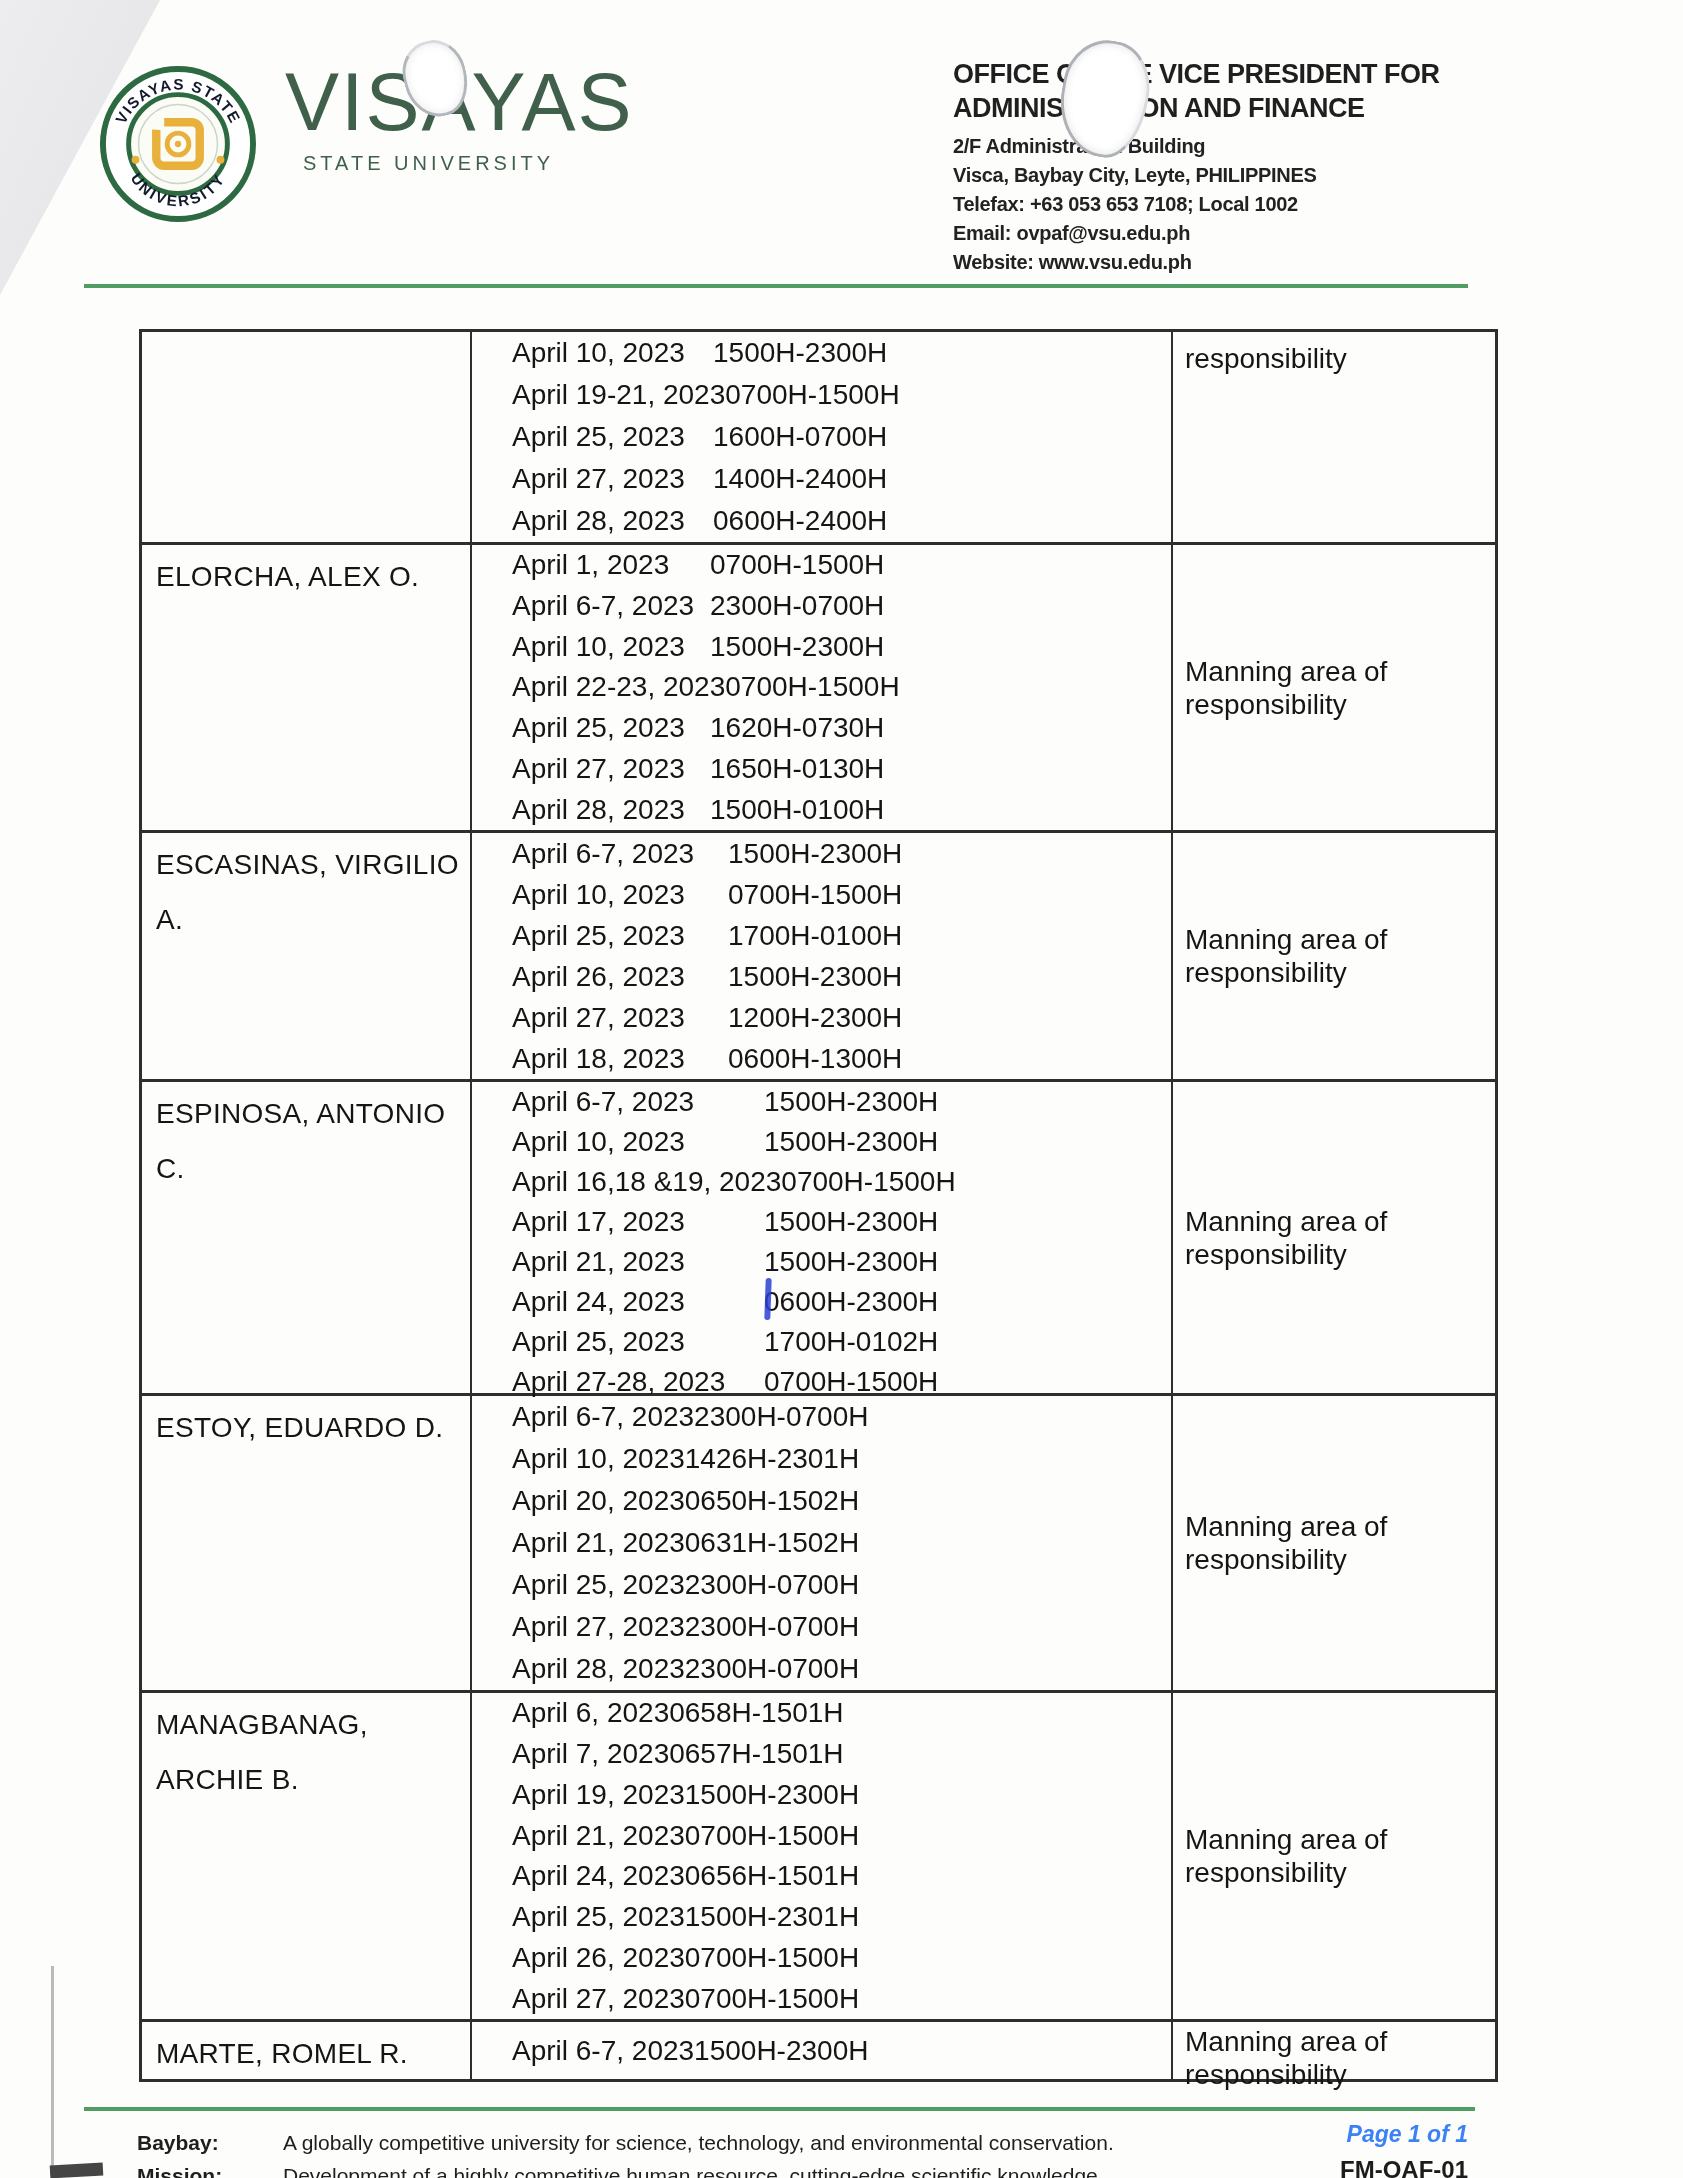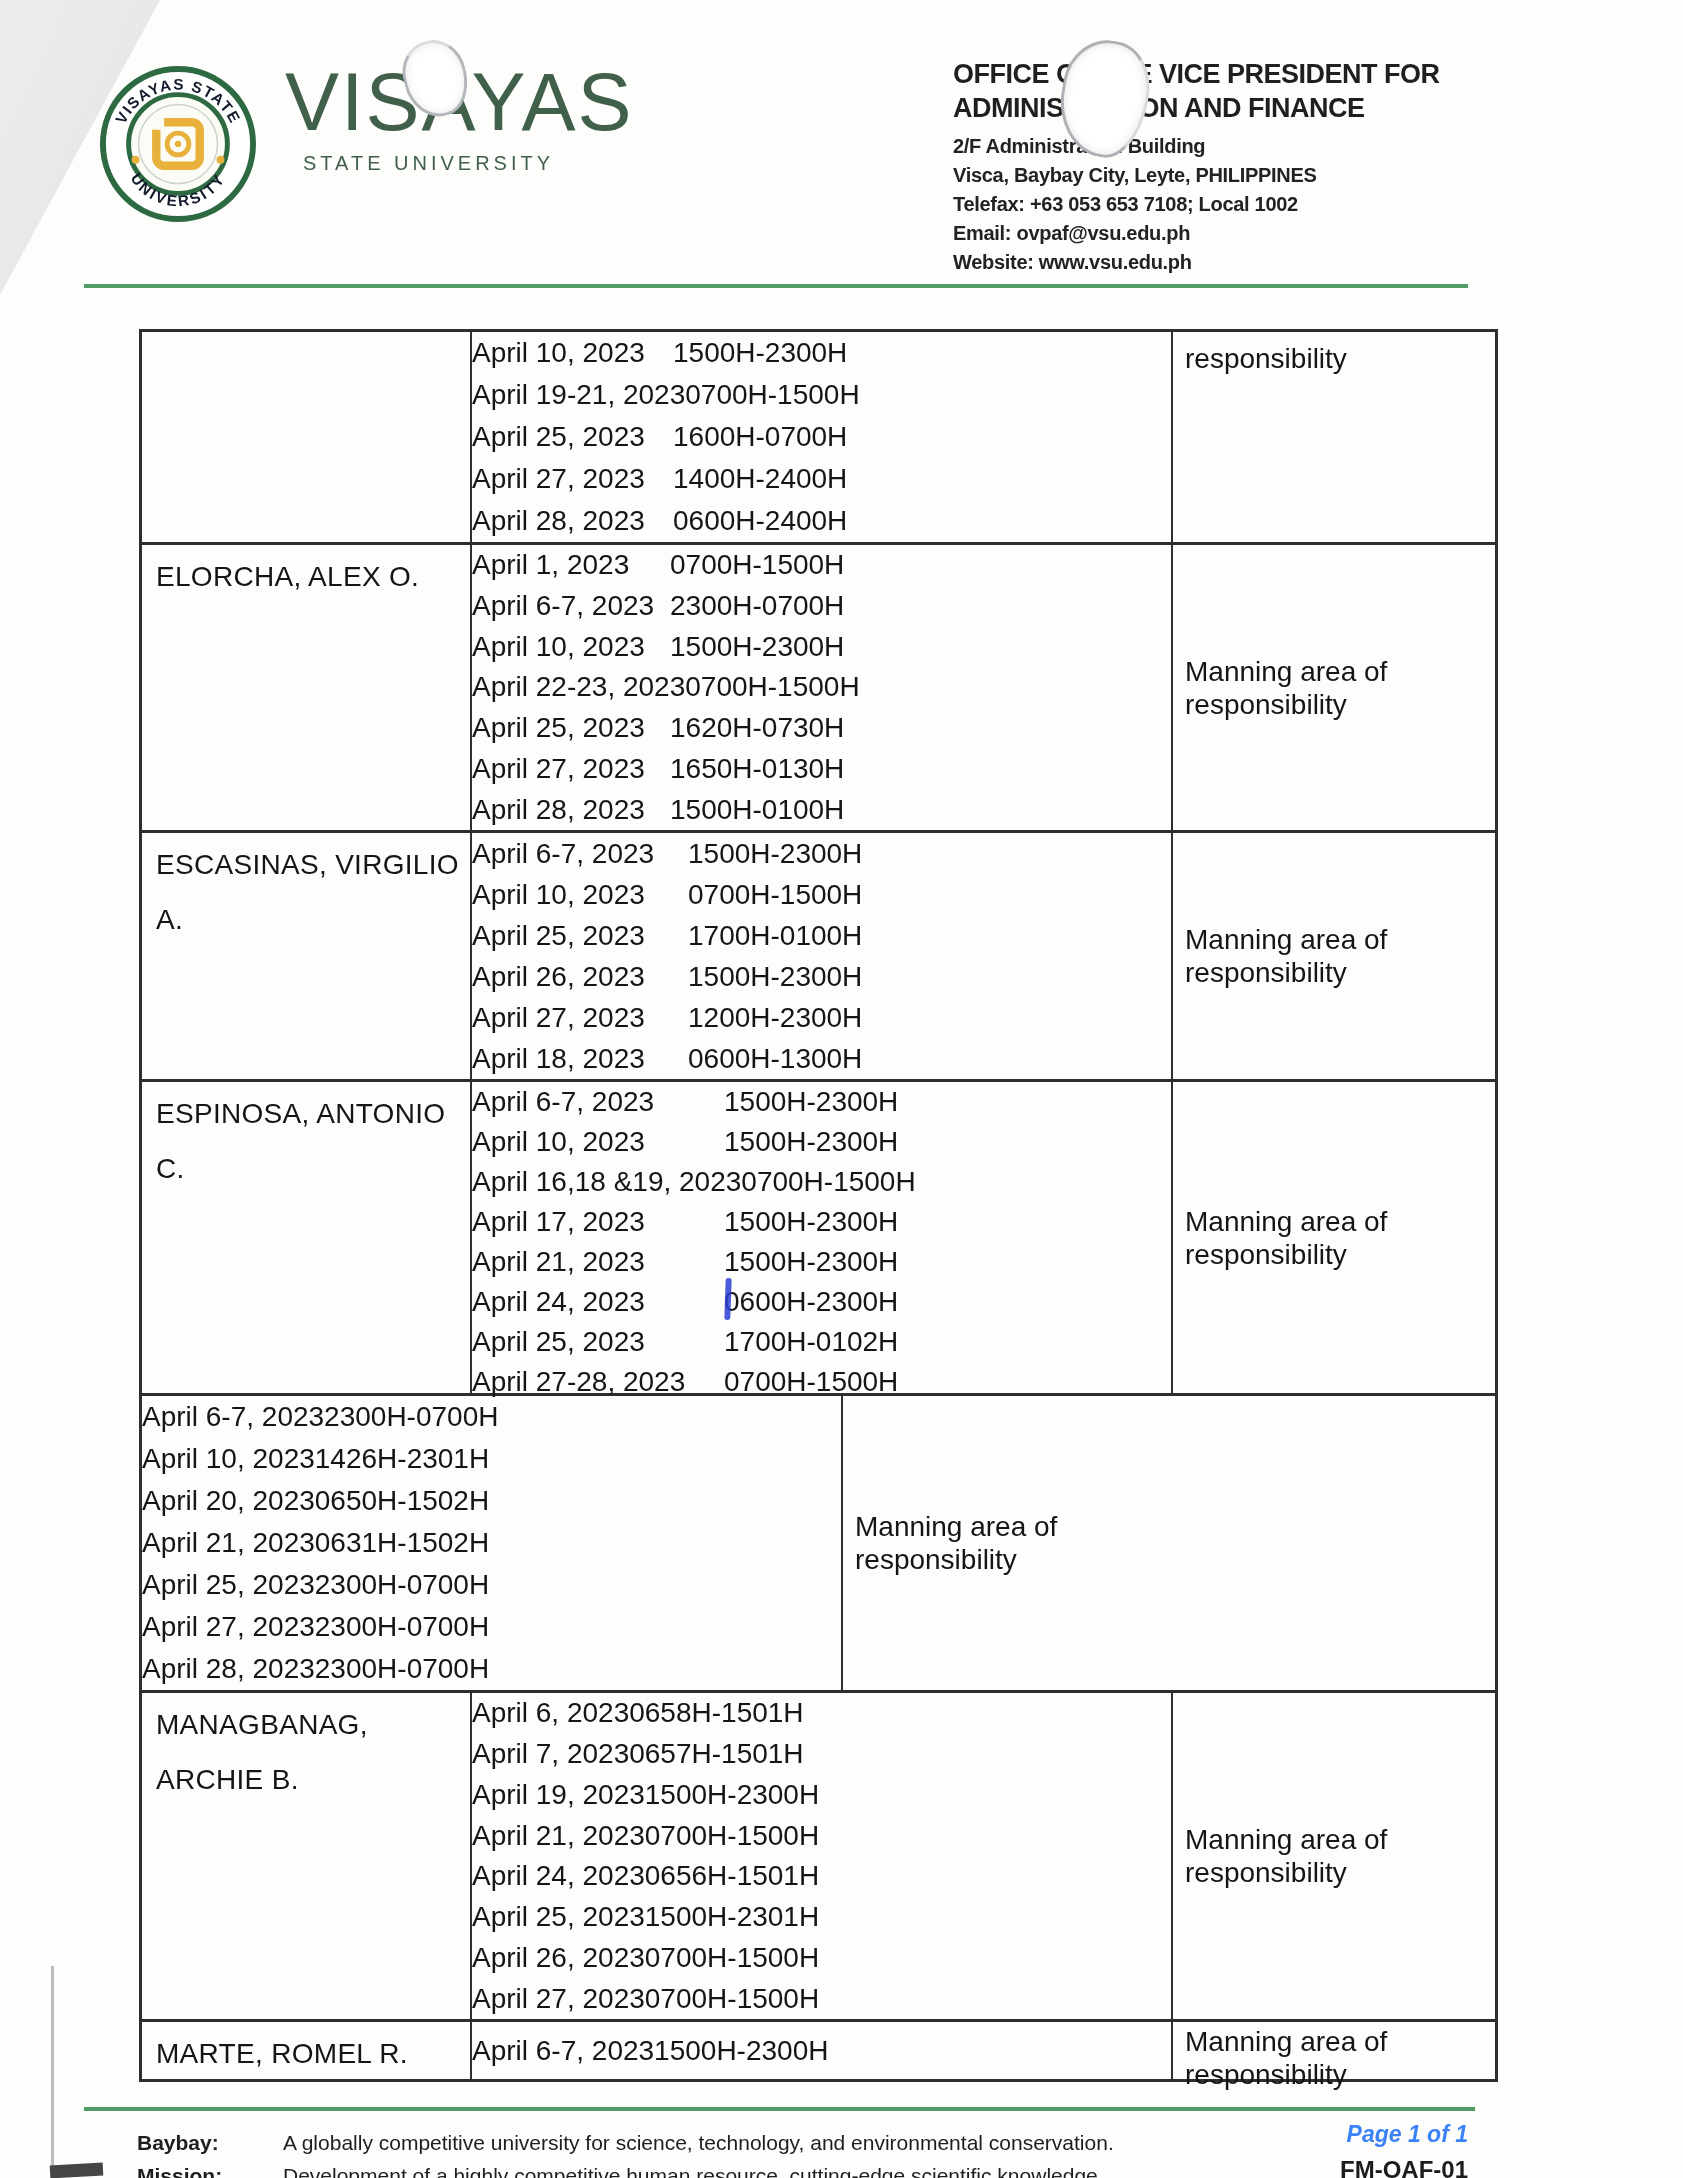--- a/index.html
+++ b/index.html
@@ -38,21 +38,21 @@
   .trow-0{height:210px;}
   .trow-1{height:288px;}
   .trow-2{height:249px;}
   .trow-3{height:314px;}
   .trow-4{height:297px;}
   .trow-5{height:329px;}
   .trow-6{height:60px;}
   .cell{box-sizing:border-box;font-size:28px;color:#151515;}
   .name-cell{width:330px;border-right:2px solid #2e2e2e;padding:4px 6px 0 14px;line-height:55px;letter-spacing:0.3px;}
   .sched-cell{width:701px;border-right:2px solid #2e2e2e;display:flex;flex-direction:column;
-    justify-content:space-around;}
+    justify-content:space-around;padding-left:40px;}
   .sched-line{display:flex;line-height:40px;white-space:nowrap;}
   .sdate{flex:0 0 auto;}
   .stime{position:relative;}
   .remark-cell{flex:1;display:flex;align-items:center;padding-left:12px;line-height:33px;}
   .remark-cell span{display:block;max-width:297px;}
   .trow-0 .remark-cell{align-items:flex-start;padding-top:10px;}
   .trow-6 .remark-cell{align-items:flex-start;padding-top:3px;}
   .trow-0 .sdate{min-width:201px;}
   .trow-1 .sdate{min-width:198px;}
   .trow-2 .sdate{min-width:216px;}
@@ -262,20 +262,21 @@
           <div class="sched-line">
             <span class="sdate">April 27-28, 2023</span>
             <span class="stime">0700H-1500H</span>
           </div>
         </div>
         <div class="cell remark-cell">
           <span>Manning area of responsibility</span>
         </div>
       </div>
       <div class="trow trow-4">
+        <div class="cell name-cell">ESTOY, EDUARDO D.</div>
         <div class="cell sched-cell">
           <div class="sched-line">
             <span class="sdate">April 6-7, 2023</span>
             <span class="stime">2300H-0700H</span>
           </div>
           <div class="sched-line">
             <span class="sdate">April 10, 2023</span>
             <span class="stime">1426H-2301H</span>
           </div>
           <div class="sched-line">

